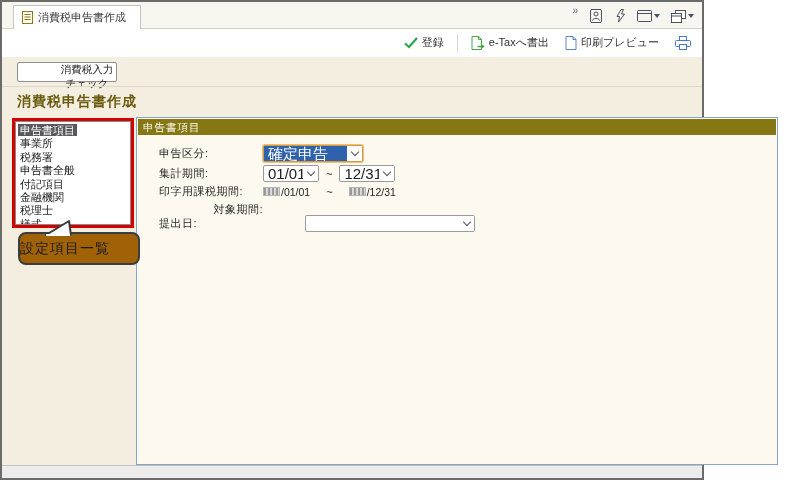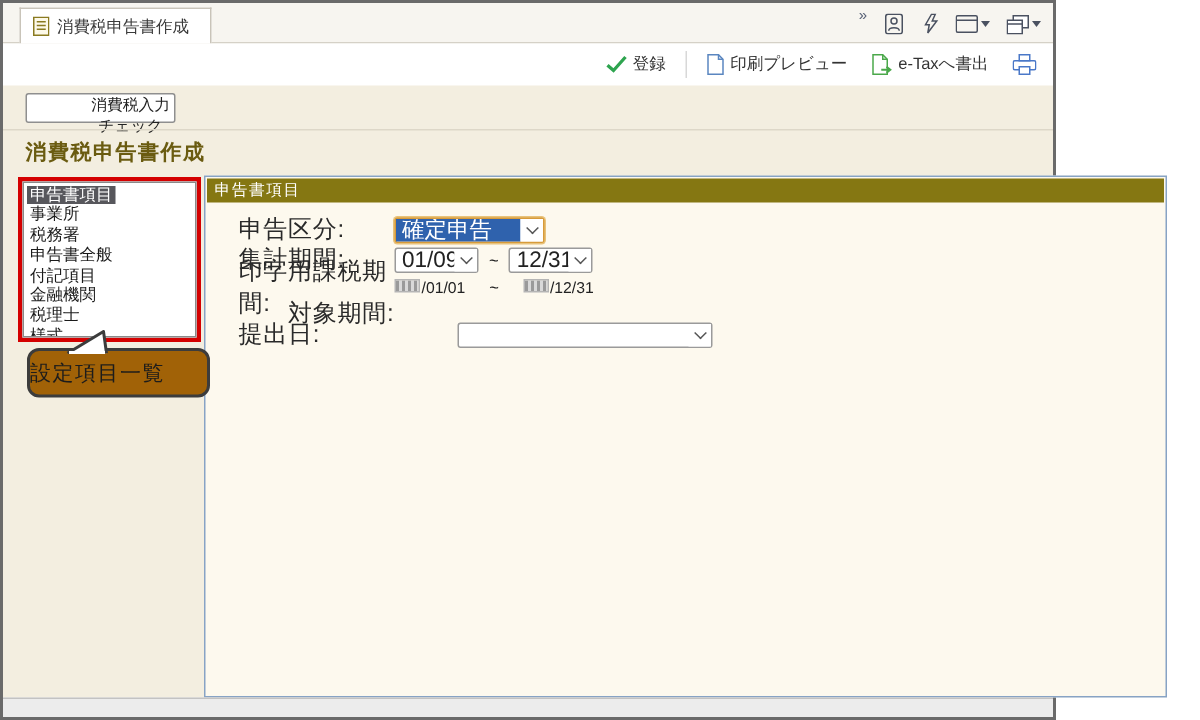--- a/index.html
+++ b/index.html
@@ -46,38 +46,38 @@
   .callout-bubble { position:absolute; left:0; top:13px; width:122px; height:33px; background:#a16207;
                     border:2px solid #3c3c3c; border-radius:8px; display:flex; align-items:center;
                     justify-content:flex-start; font-size:14px; color:#1c1c1c; letter-spacing:1px; z-index:1; }
 
   
   .panel { position:absolute; left:134px; top:60px; width:642px; height:348px;
            border:1px solid #87a3c5; background:#fdf9ee; }
   .panel-header { margin:1px; height:16px; background:#857712; color:#fff; font-size:10.5px;
                   line-height:16px; padding-left:5px; letter-spacing:1px; }
   .form-row { position:absolute; left:22px; height:19px; display:flex; align-items:center; }
-  .form-label { width:104px; font-size:16px; color:#2a2a2a; letter-spacing:0.5px; }
+  .form-label { width:104px; font-size:11px; color:#2a2a2a; letter-spacing:0.5px; }
   .row-filing { top:26px; }
   .row-aggr { top:46px; }
   .row-print { top:64px; }
   .row-target { top:82px;text-align:right; }
   .row-submit { top:96px;gap:42px; }
 
   .combo { display:flex; align-items:stretch; height:17px; background:#fff; border:1px solid #9a9a9a; border-radius:2px; }
   .combo.focused { border:1px solid #d79b3a; box-shadow:0 0 0 1px #e8c27a; }
   .combo-value { flex:1; font-size:15px; line-height:15px; padding:0 4px; color:#222; white-space:nowrap; overflow:hidden; }
   .combo-value.sel-blue { background:#2f62ad; color:#fff; }
   .combo-arrow { width:15px; display:flex; align-items:center; justify-content:center; background:#fff; }
   .combo-arrow .chev { width:6px; height:6px; border-right:1px solid #555; border-bottom:1px solid #555;
                        transform:rotate(45deg); margin-top:-3px; }
   .w100 { width:100px; } .w56 { width:56px; } .w170 { width:170px; }
   .tilde { font-size:11px; color:#222; margin:0 7px; }
 
-  .static-val { display:flex; font-size:10.5px; color:#222; }
+  .static-val { display:flex; align-items:center; font-size:10.5px; color:#222; }
   .masked { display:inline-block; width:17px; height:9px; margin-right:1px;
             background:repeating-linear-gradient(90deg,#9a9a9a 0 2px,#d9d9d9 2px 4px); border:1px solid #b5b5b5; }
 
   
   .statusbar { position:absolute; left:0; right:0; bottom:0; height:13px; background:#ececec; border-top:1px solid #c2c2c2; }
 
   svg { display:block; }
 </style>
 </head>
 <body>
@@ -134,36 +134,36 @@
         <span>
           <svg width="14" height="12" viewBox="0 0 14 12">
             <path d="M1 6.5 L5 10 L13 1" fill="none" stroke="#2ea44f" stroke-width="2.2"></path>
           </svg>
         </span>
         <span>登録</span>
       </div>
       <div class="tool-sep"></div>
       <div class="tool-btn">
         <span>
-          <svg width="12" height="14" viewBox="0 0 12 14" fill="#fff" stroke="#5a86c0">
-            <path d="M1 0.5 H8 L11 3.5 V13.5 H1 Z"></path>
-            <path d="M8 0.5 V3.5 H11" fill="none"></path>
-          </svg>
-        </span>
-        <span>印刷プレビュー</span>
-      </div>
-      <div class="tool-btn">
-        <span>
           <svg width="14" height="14" viewBox="0 0 14 14" fill="#fff" stroke="#4aa84a">
             <path d="M1 0.5 H7.5 L10.5 3.5 V13.5 H1 Z"></path>
             <path d="M7.5 0.5 V3.5 H10.5" fill="none"></path>
             <path d="M6.5 10.5 H12 M10 8.5 L12.5 10.5 L10 12.5" fill="none" stroke-width="1.4"></path>
           </svg>
         </span>
         <span>e-Taxへ書出</span>
+      </div>
+      <div class="tool-btn">
+        <span>
+          <svg width="12" height="14" viewBox="0 0 12 14" fill="#fff" stroke="#5a86c0">
+            <path d="M1 0.5 H8 L11 3.5 V13.5 H1 Z"></path>
+            <path d="M8 0.5 V3.5 H11" fill="none"></path>
+          </svg>
+        </span>
+        <span>印刷プレビュー</span>
       </div>
       <div class="tool-btn">
         <span>
           <svg width="16" height="14" viewBox="0 0 16 14" fill="none" stroke="#4a78c8">
             <rect x="4.5" y="0.5" width="7" height="4"></rect>
             <rect x="0.5" y="4.5" width="15" height="6" rx="1"></rect>
             <rect x="4.5" y="8.5" width="7" height="5" fill="#fff"></rect>
           </svg>
         </span>
       </div>
@@ -207,21 +207,21 @@
           <span class="combo-value sel-blue">確定申告</span>
           <span class="combo-arrow">
               <span class="chev"></span>
             </span>
         </div>
       </div>
 
       <div class="form-row row-aggr">
         <span class="form-label">集計期間:</span>
         <div class="combo w56">
-          <span class="combo-value">01/09</span>
+          <span class="combo-value">01/01</span>
           <span class="combo-arrow">
               <span class="chev"></span>
             </span>
         </div>
         <span class="tilde">~</span>
         <div class="combo w56">
           <span class="combo-value">12/31</span>
           <span class="combo-arrow">
               <span class="chev"></span>
             </span>

